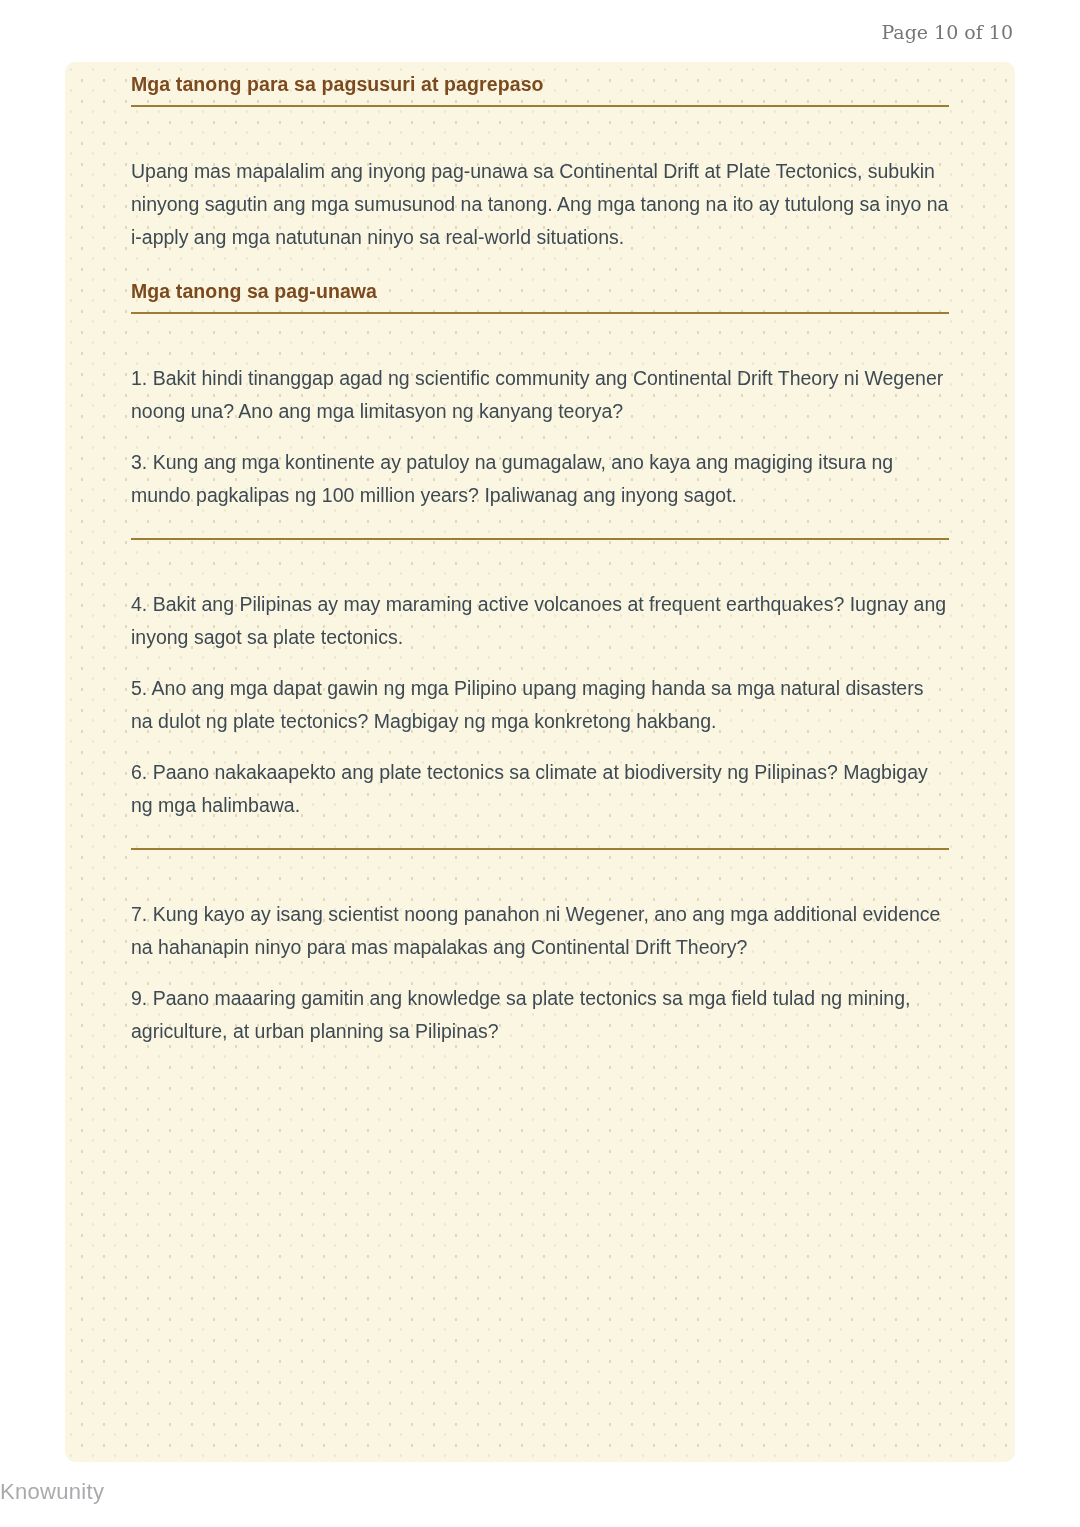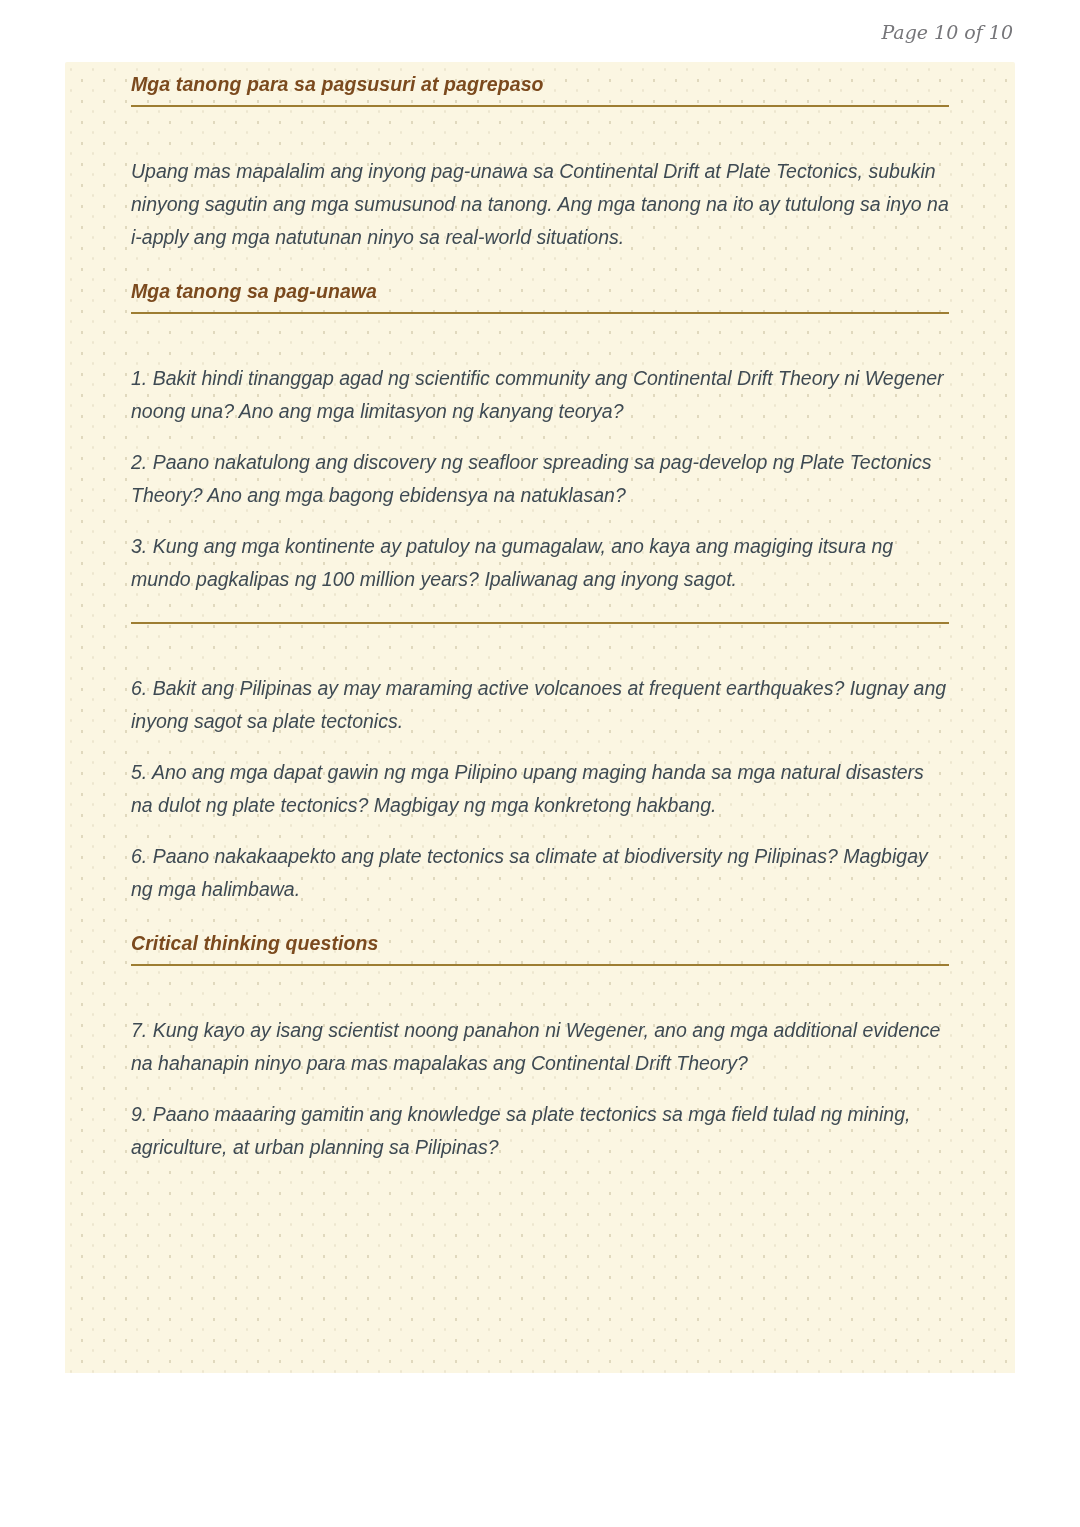--- a/index.html
+++ b/index.html
@@ -1,24 +1,23 @@
 <!DOCTYPE html>
 <html><head>
 <meta charset="utf-8">
 <style>
   * { box-sizing: border-box; }
   html, body { margin: 0; padding: 0; background: #ffffff; }
   .canvas {
     position: relative;
     width: 1080px;
-    height: 1373px;
+    height: 1527px;
     background: #ffffff;
     font-family: "Liberation Sans", sans-serif;
     overflow: hidden;
-    font-style: italic;
   }
   .page-indicator {
     position: absolute;
     top: 21px;
     right: 67px;
     font-family: "DejaVu Serif", serif;
     font-size: 19px;
     color: #76767a;
   }
   .sheet {
@@ -26,21 +25,21 @@
     left: 65px;
     top: 62px;
     width: 950px;
     height: 1400px;
     background-color: #fbf6e2;
     background-image:
       radial-gradient(rgba(163,148,106,0.30) 1.2px, rgba(0,0,0,0) 1.4px),
       radial-gradient(rgba(163,148,106,0.16) 1.1px, rgba(0,0,0,0) 1.3px);
     background-size: 22px 21px, 22px 21px;
     background-position: 6px 8px, 17px 18px;
-    border-radius: 2px;
+    border-radius: 10px;
     padding: 11px 66px 0 66px;
   }
   section.doc-section { margin: 0; }
   section.doc-section + section.doc-section { margin-top: 26px; }
   .section-heading {
     margin: 0;
     font-size: 19.5px;
     line-height: 23px;
     font-weight: bold;
     color: #7b4a1e;
@@ -85,36 +84,34 @@
     <div class="section-body">
             <p>Upang mas mapalalim ang inyong pag-unawa sa Continental Drift at Plate Tectonics, subukin ninyong sagutin ang mga sumusunod na tanong. Ang mga tanong na ito ay tutulong sa inyo na i-apply ang mga natutunan ninyo sa real-world situations.</p>
           </div>
   </section>
 
   <section class="doc-section">
     <h2 class="section-heading">Mga tanong sa pag-unawa</h2>
     <div class="section-rule"></div>
     <div class="section-body">
             <p>1. Bakit hindi tinanggap agad ng scientific community ang Continental Drift Theory ni Wegener noong una? Ano ang mga limitasyon ng kanyang teorya?</p>
-            <p>2. Paano nakatulong ang discovery ng seafloor spreading sa pag-develop ng Plate Tectonics Theory? Ano ang mga bagong ebidensya na natuklasan?</p>
             <p>3. Kung ang mga kontinente ay patuloy na gumagalaw, ano kaya ang magiging itsura ng mundo pagkalipas ng 100 million years? Ipaliwanag ang inyong sagot.</p>
           </div>
   </section>
 
   <section class="doc-section">
     <div class="section-rule"></div>
     <div class="section-body">
-            <p>6. Bakit ang Pilipinas ay may maraming active volcanoes at frequent earthquakes? Iugnay ang inyong sagot sa plate tectonics.</p>
+            <p>4. Bakit ang Pilipinas ay may maraming active volcanoes at frequent earthquakes? Iugnay ang inyong sagot sa plate tectonics.</p>
             <p>5. Ano ang mga dapat gawin ng mga Pilipino upang maging handa sa mga natural disasters na dulot ng plate tectonics? Magbigay ng mga konkretong hakbang.</p>
             <p>6. Paano nakakaapekto ang plate tectonics sa climate at biodiversity ng Pilipinas? Magbigay ng mga halimbawa.</p>
           </div>
   </section>
 
   <section class="doc-section">
-    <h2 class="section-heading">Critical thinking questions</h2>
     <div class="section-rule"></div>
     <div class="section-body">
             <p>7. Kung kayo ay isang scientist noong panahon ni Wegener, ano ang mga additional evidence na hahanapin ninyo para mas mapalakas ang Continental Drift Theory?</p>
             <p>9. Paano maaaring gamitin ang knowledge sa plate tectonics sa mga field tulad ng mining, agriculture, at urban planning sa Pilipinas?</p>
           </div>
   </section>
 </div>
   </div>
 
   <div class="footer-brand">Knowunity</div>

